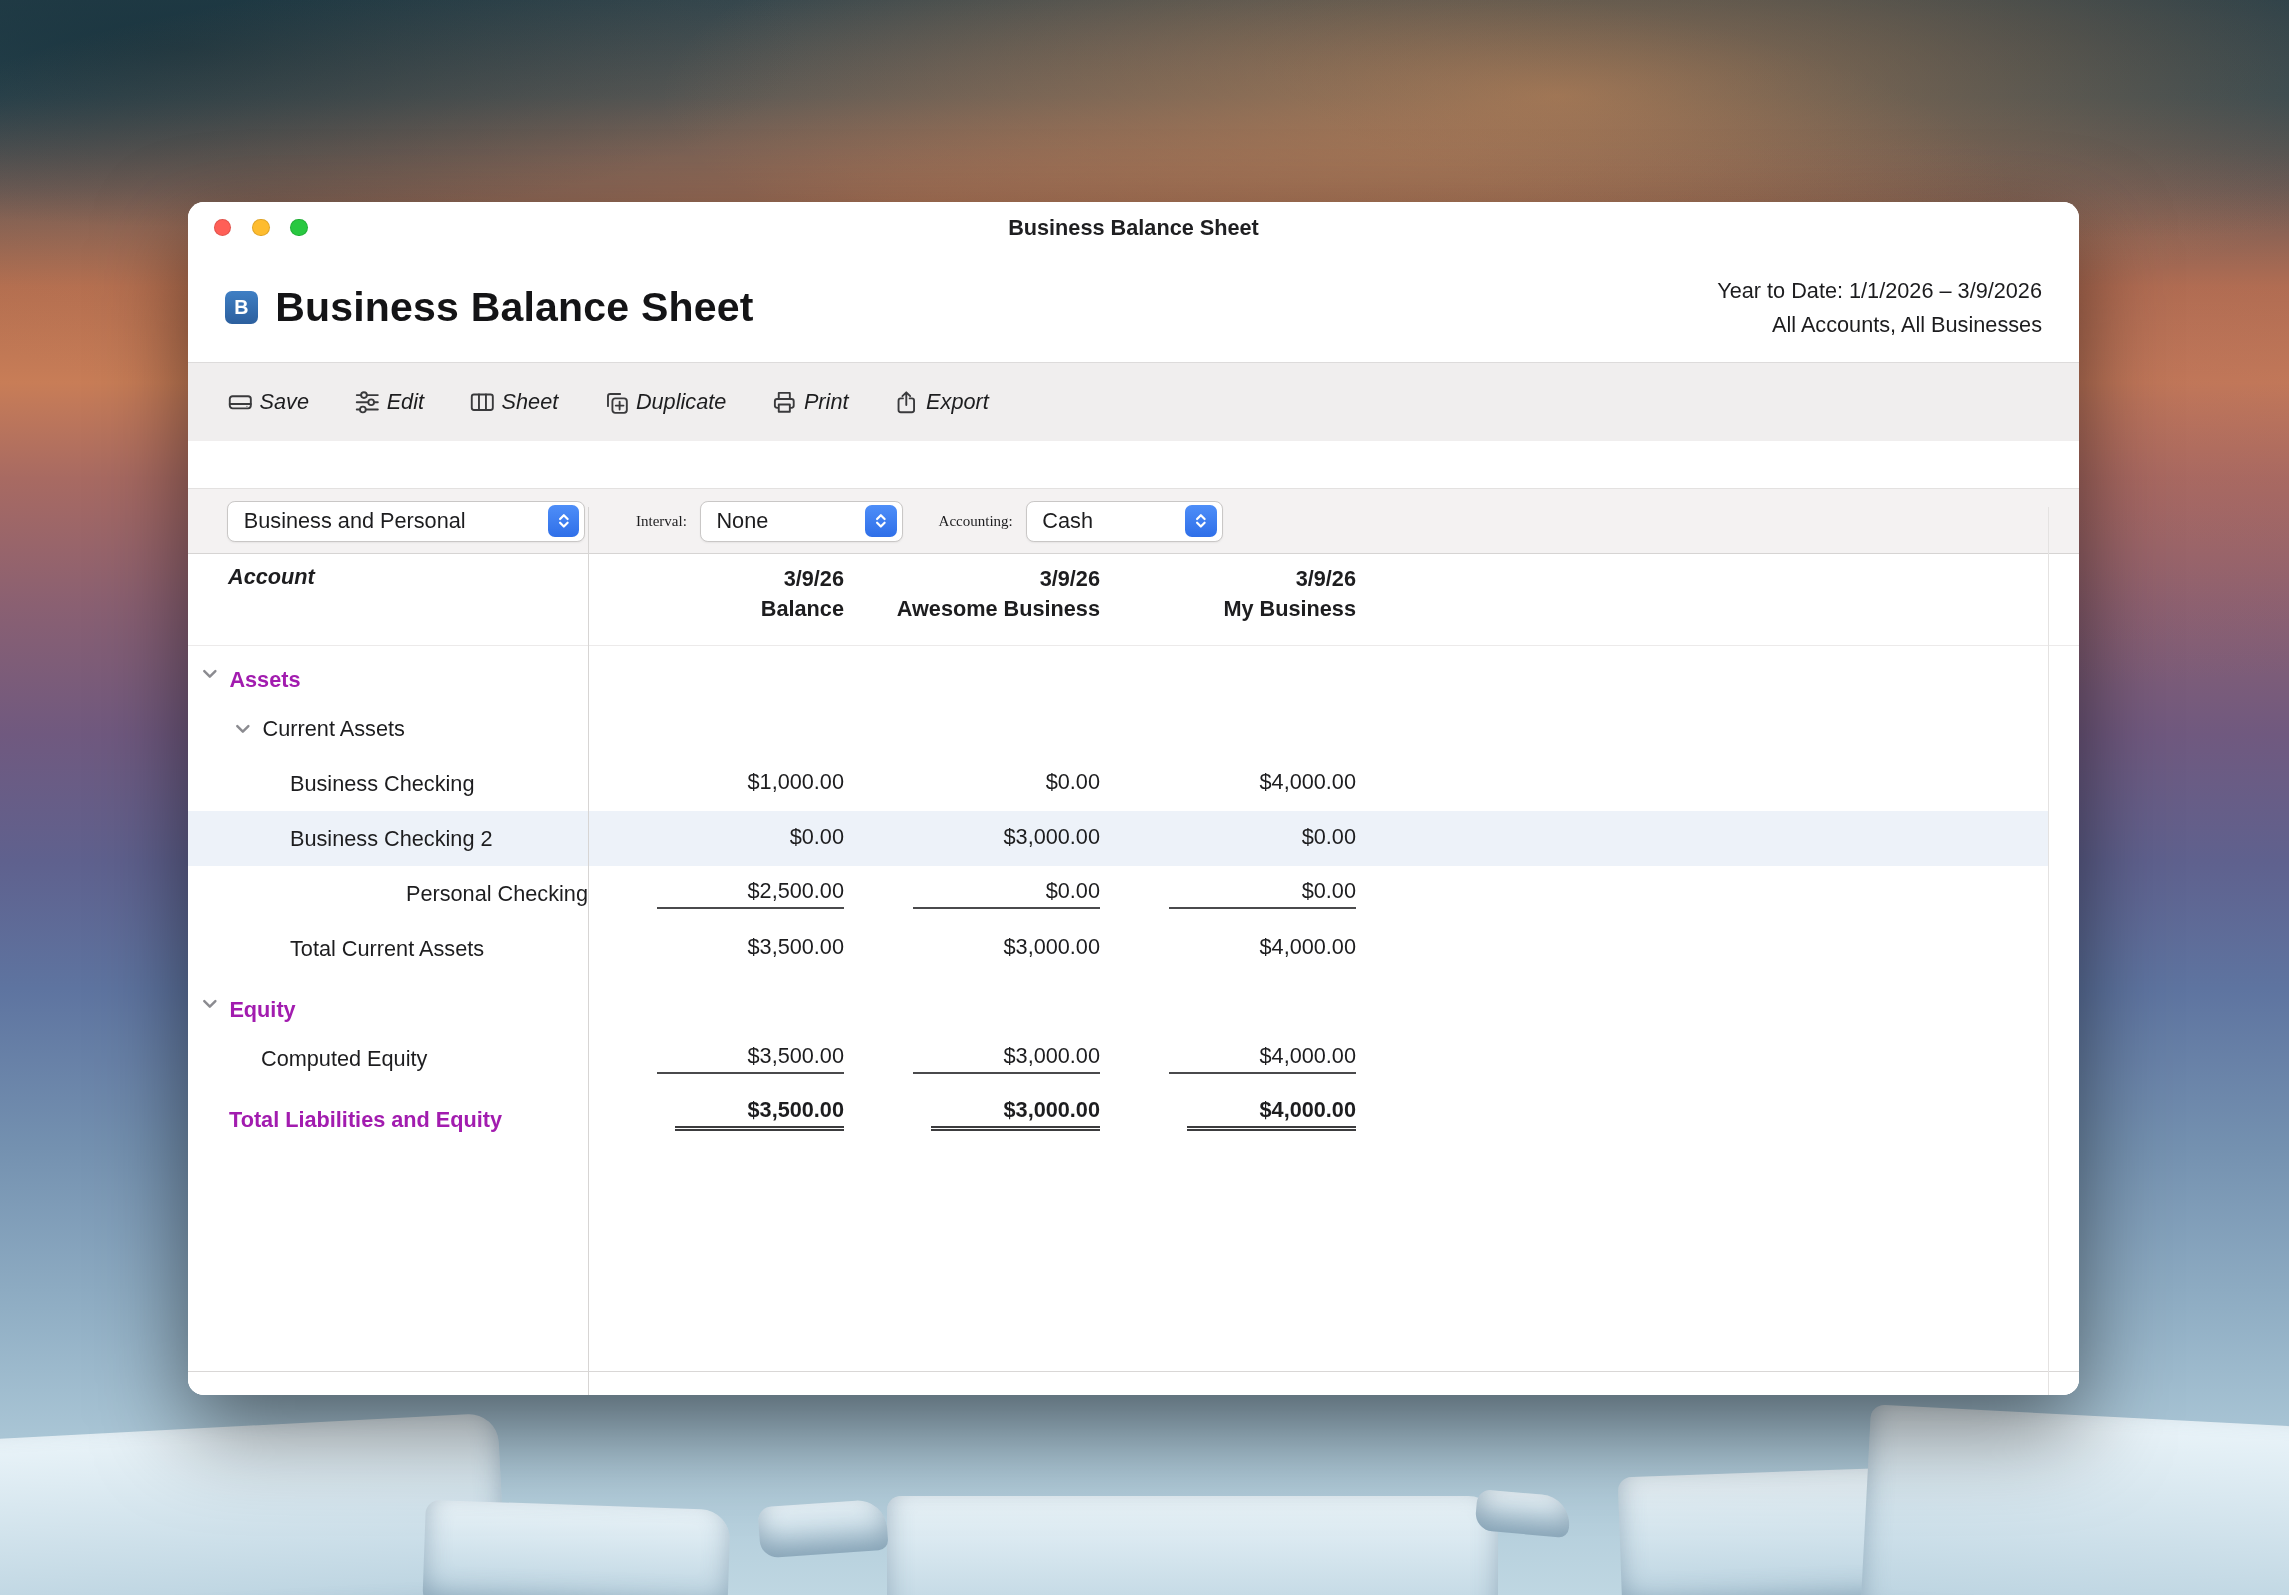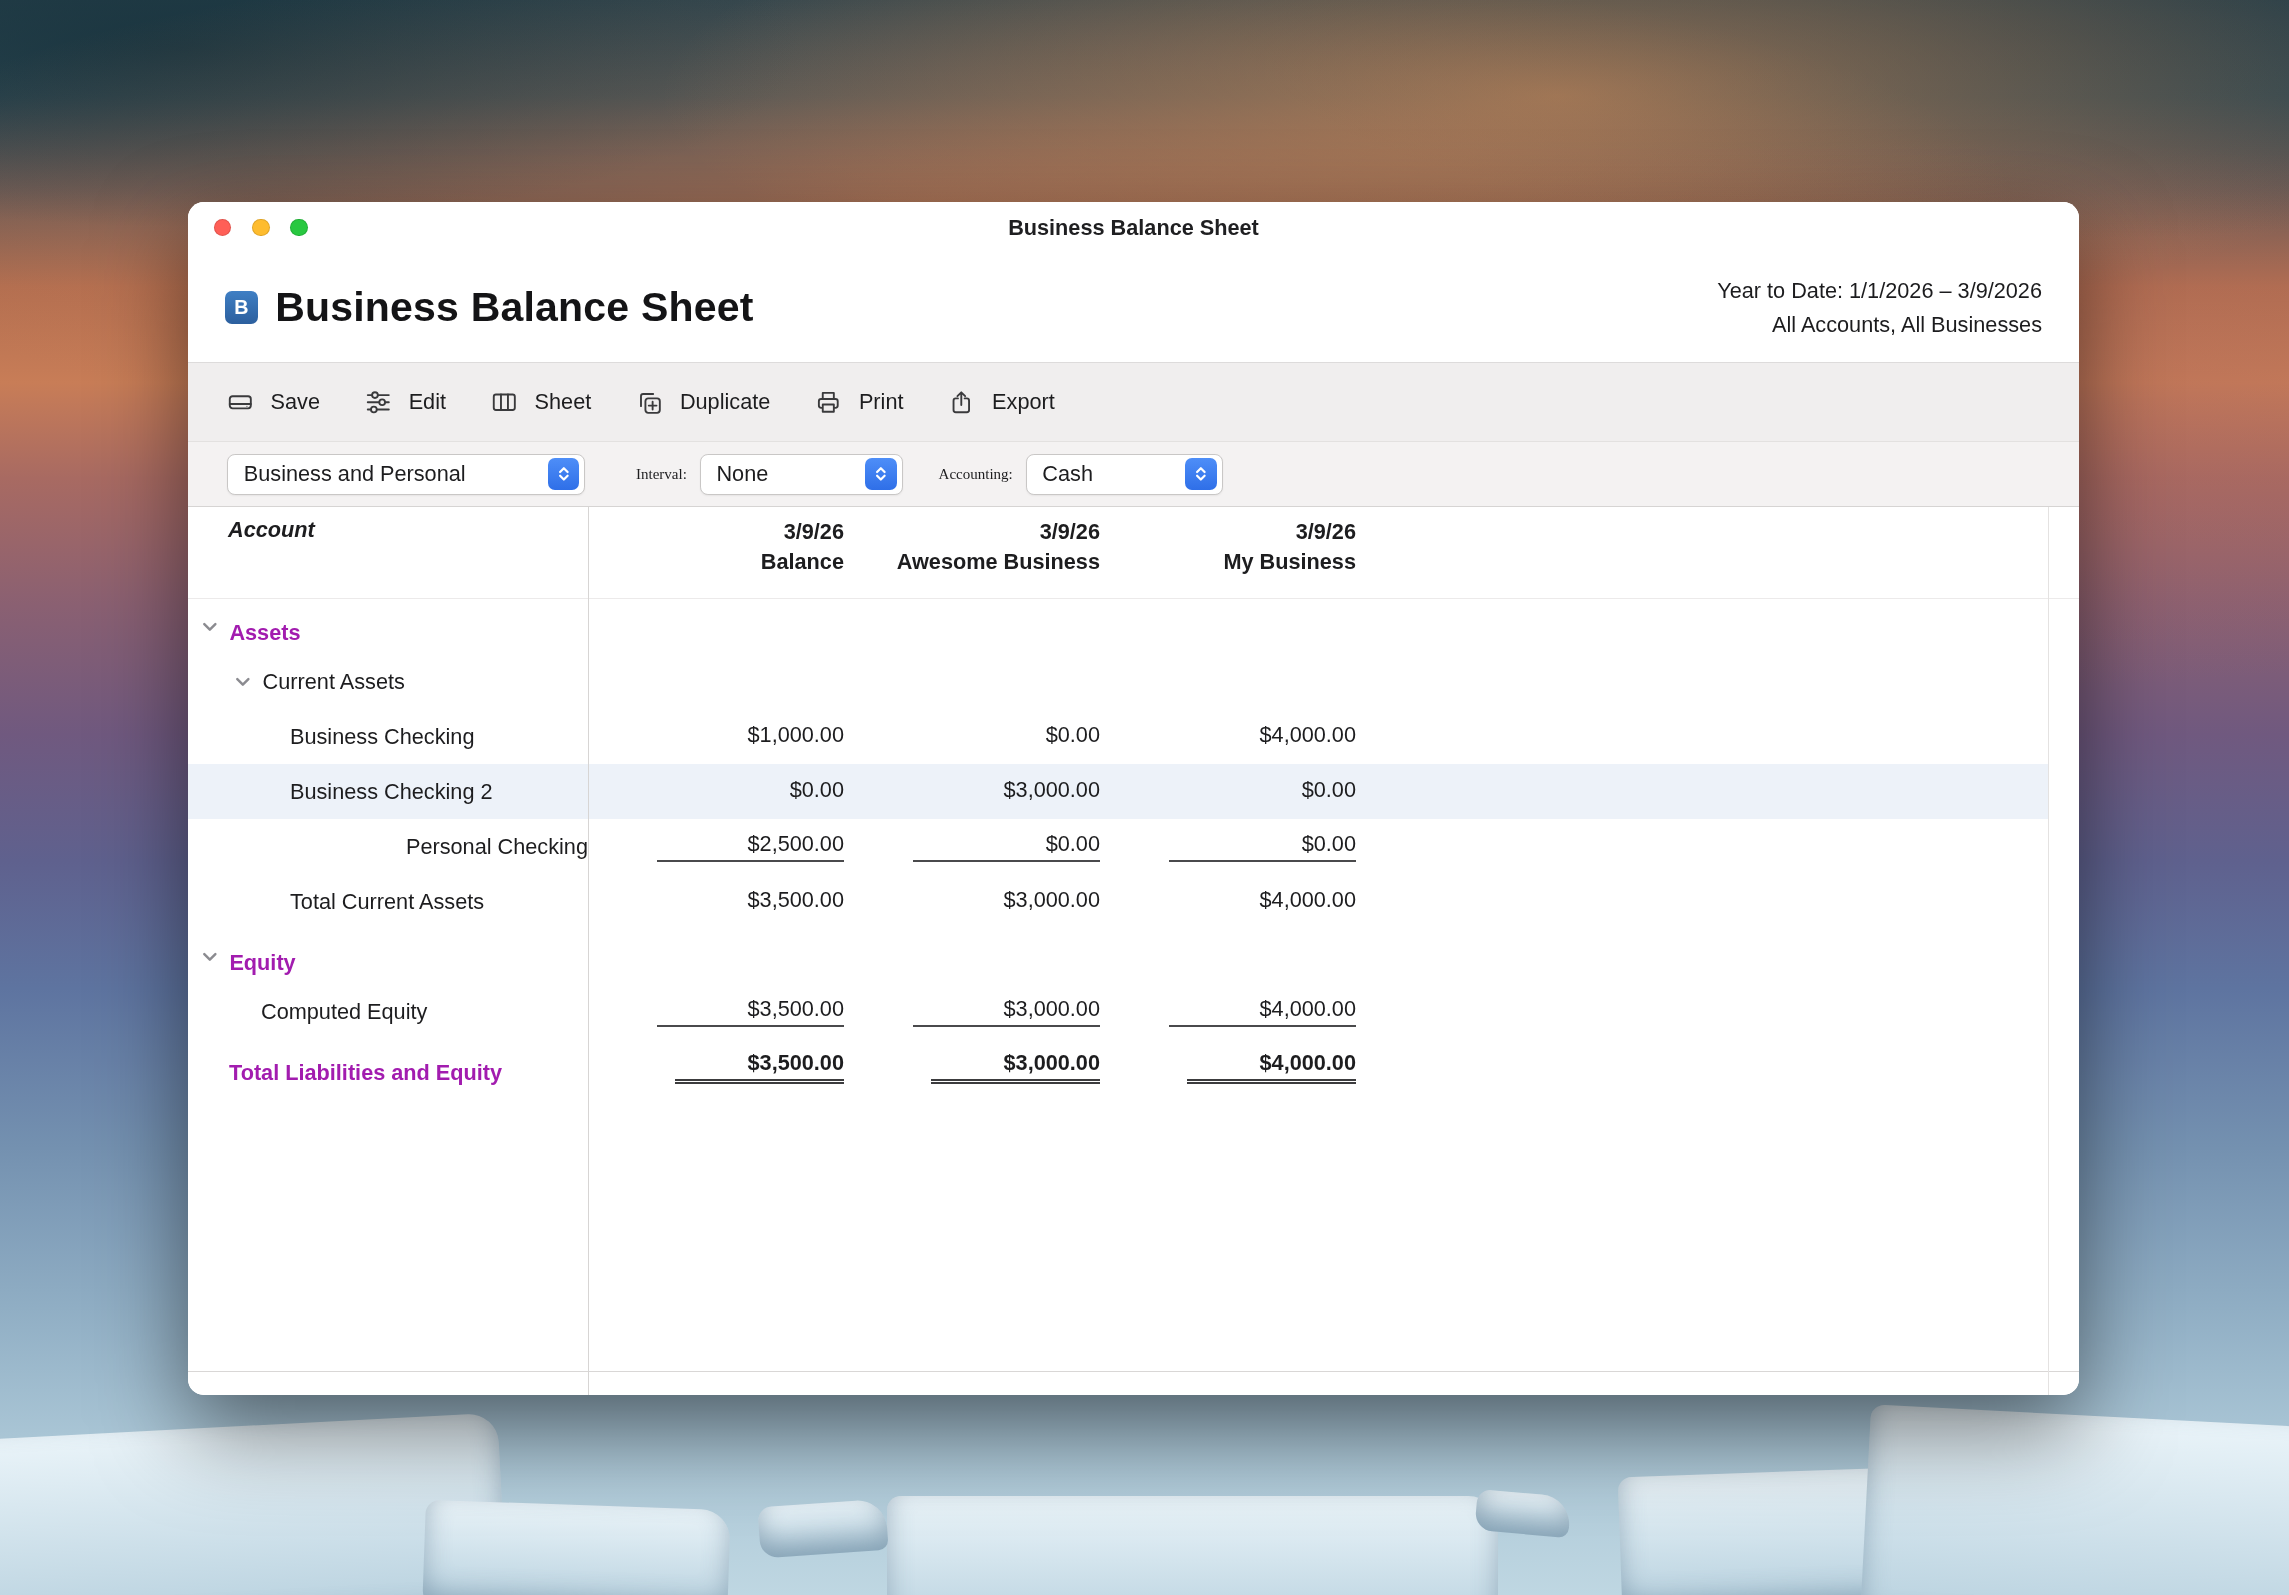--- a/index.html
+++ b/index.html
@@ -42,27 +42,27 @@
 
   .doc-header{height:109px;display:flex;align-items:center;justify-content:space-between;padding:0 37px;background:#fff;}
   .doc-left{display:flex;align-items:center;}
   .app-icon{width:32.5px;height:32.5px;border-radius:6.9px;background:linear-gradient(180deg,#3f7fc4,#2c5f9e);
     color:#fff;font-weight:700;font-size:19.7px;display:flex;align-items:center;justify-content:center;}
   .doc-title{font-size:41px;font-weight:600;color:#141416;margin:0 0 0 17.7px;letter-spacing:0.2px;}
   .doc-right{text-align:right;font-size:21.7px;line-height:34px;color:#1c1c1e;}
 
   .toolbar{height:79px;background:#f0eeee;border-top:1px solid #dddbdb;display:flex;align-items:center;
     padding:0 39px;gap:45px;}
-  .tb-btn{background:none;border:0;padding:0;display:flex;align-items:flex-start;gap:17px;
-    font-family:inherit;font-size:21.7px;color:#1d1d1f;cursor:default;}
+  .tb-btn{background:none;border:0;padding:0;display:flex;align-items:flex-start;gap:6px;
+    font-family:inherit;font-size:21.7px;color:#1d1d1f;cursor:default;font-style:italic;}
   .tb-icon{display:inline-flex;width:26.6px;height:26.6px;}
   .tb-icon svg{width:26.6px;height:26.6px;stroke:#3a3a3c;fill:none;stroke-width:1.7;stroke-linecap:round;stroke-linejoin:round;}
 
   .filterbar{height:66px;background:#f4f2f2;border-top:1px solid #e3e1e0;border-bottom:1px solid #d6d4d3;
-    display:flex;align-items:center;padding:0 39px;}
+    display:flex;align-items:center;padding:0 39px;margin-top:47px;}
   .f-label{font-size:15px;color:#1d1d1f;font-family:Liberation Serif, serif;}
   .fl-interval{margin-left:51px;margin-right:12.8px;}
   .fl-accounting{margin-left:36px;margin-right:12.8px;}
   .dropdown{height:41px;background:#fff;border:1px solid #c9c7c6;border-radius:7.9px;display:flex;align-items:center;
     justify-content:space-between;padding:0 4.9px 0 15.8px;font-size:21.7px;color:#1d1d1f;box-shadow:0 1px 2px rgba(0,0,0,.06);}
   .dd-scope{width:358px;}
   .dd-interval{width:203px;}
   .dd-accounting{width:197px;}
   .stepper{width:31.5px;height:31.5px;border-radius:6.9px;background:linear-gradient(180deg,#4e8ef8,#2f6fe8);
     display:flex;align-items:center;justify-content:center;flex:none;margin-left:11.8px;}

